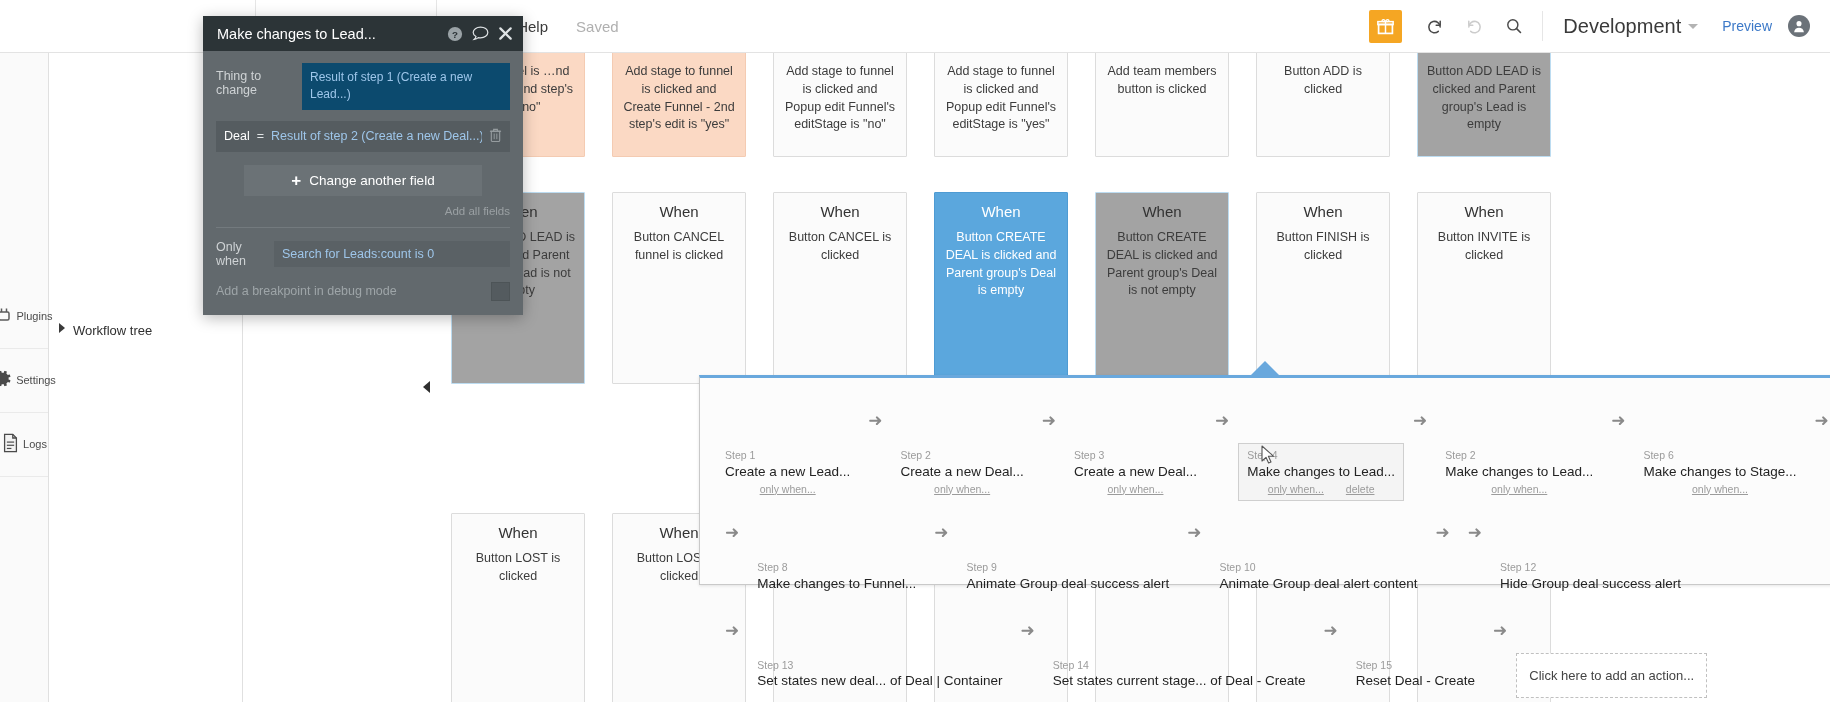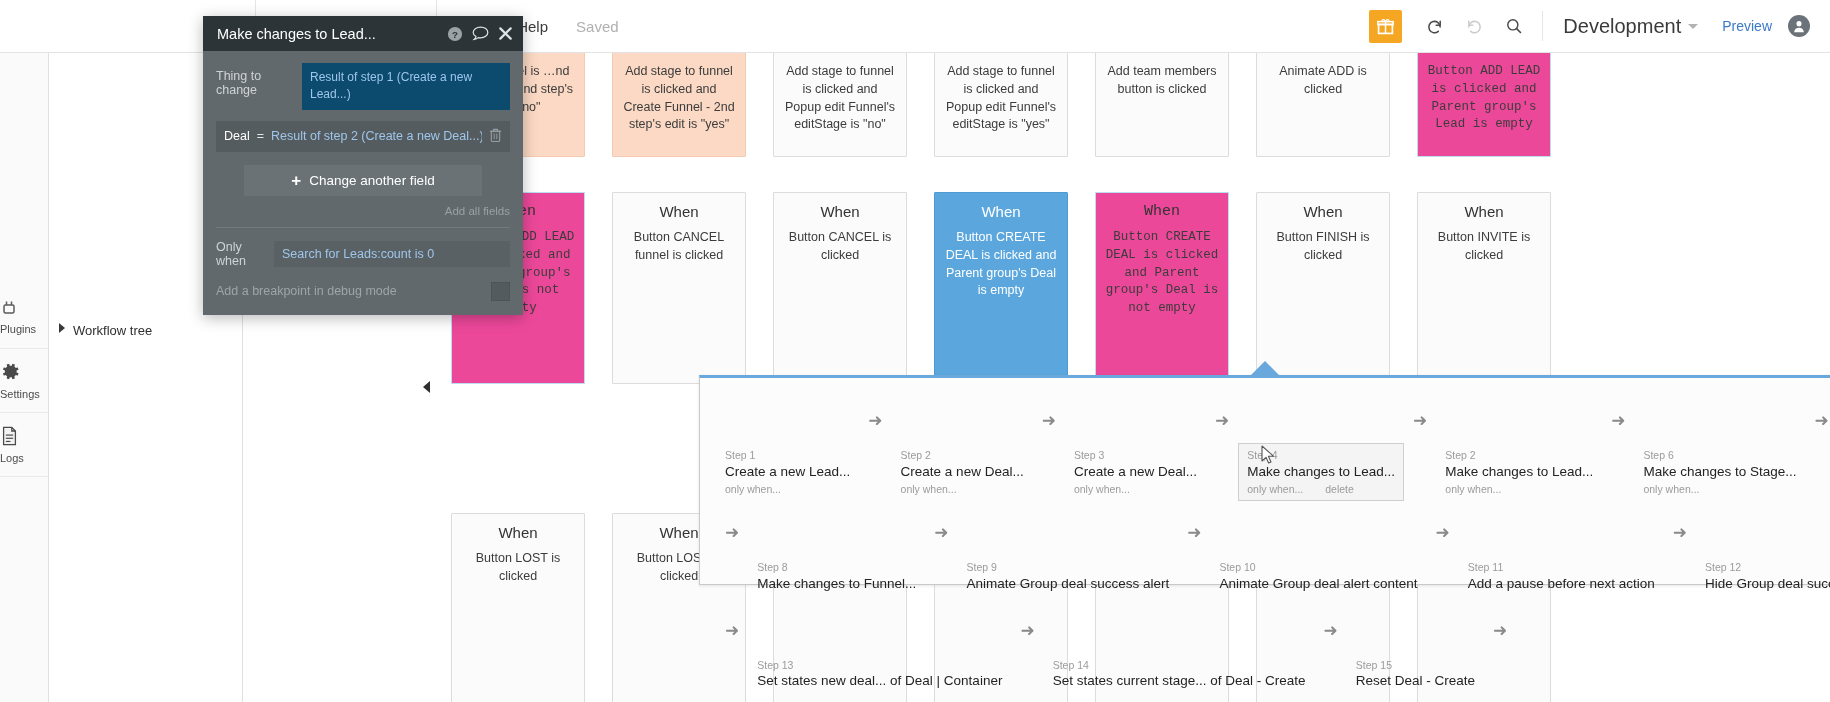--- a/index.html
+++ b/index.html
@@ -75,22 +75,22 @@
 
   
   .leftrail {
     position: absolute; left: 0; top: 53px;
     width: 49px; height: 649px;
     background: #fafafa; border-right: 1px solid #e0e0e0;
     box-sizing: border-box; z-index: 8;
   }
   .rail-item {
     width: 48px; height: 63px;
-    display: flex; flex-direction: column;
-    justify-content: center;
+    display: flex; flex-direction: row;
+    align-items: center; justify-content: center;
     gap: 3px;
     border-bottom: 1px solid #eaeaea;
     cursor: pointer; color: #5b5b5b;
   }
   .rail-label { font-size: 11px; color: #4c4c4c; line-height: 1; }
 
   
   .treepanel {
     position: absolute; left: 49px; top: 53px;
     width: 194px; height: 649px;
@@ -138,21 +138,21 @@
     border: 1px solid #dcdcdc;
     background: #fbfbfb;
     box-sizing: border-box;
     padding: 10px 9px 8px 9px;
     text-align: center;
     cursor: pointer;
     border-radius: 1px;
   }
   .evcard.tall { min-height: 192px; }
   .evcard.peach { background: #fbd9c4; border-color: #f4cbb2; }
-  .evcard.lightblue { background: #ec4899; border-color: #bcdcf1; font-family: Liberation Mono, monospace; }
+  .evcard.lightblue { background: #a3a3a3; border-color: #bcdcf1; }
   .evcard.blue { background: #5ba7dd; border-color: #4e9bd3; }
   .evcard.blue .ev-when, .evcard.blue .ev-body { color: #ffffff; }
   .ev-when { font-size: 15px; color: #333333; margin-bottom: 8px; line-height: 1.2; }
   .ev-body { font-size: 12.5px; color: #3c3c3c; line-height: 1.42; }
 
   
   .stepspanel {
     position: absolute;
     left: 456px; top: 322px;
     width: 1160px; height: 210px;
@@ -199,22 +199,22 @@
     background: #f4f4f4;
   }
   .stepbox.dashed {
     border: 1px dashed #c0c0c0;
     background: #ffffff;
     padding: 14px 12px;
   }
   .st-num { font-size: 10.5px; color: #9b9b9b; line-height: 1.3; }
   .st-title { font-size: 13.5px; color: #232323; line-height: 1.4; white-space: nowrap; }
   .st-foot {
-    display: flex; justify-content: flex-start; gap: 22px;
-    font-size: 10.5px; color: #9b9b9b; line-height: 1.4;
+    display: flex; justify-content: center; gap: 22px;
+    font-size: 10.5px; color: #9b9b9b; line-height: 1.4; text-decoration: underline;
   }
   .st-del { color: #9b9b9b; }
   .st-add { font-size: 13px; color: #444444; white-space: nowrap; }
 
   .cursor-arrow { position: absolute; left: 1018px; top: 392px; z-index: 14; }
 
   
   .modal {
     position: absolute; left: 203px; top: 16px;
     width: 320px; z-index: 40;
@@ -400,21 +400,21 @@
         <div class="evcard ">
           <div class="ev-body">Add stage to funnel is clicked and Popup edit Funnel's editStage is "no"</div>
         </div>
         <div class="evcard ">
           <div class="ev-body">Add stage to funnel is clicked and Popup edit Funnel's editStage is "yes"</div>
         </div>
         <div class="evcard ">
           <div class="ev-body">Add team members button is clicked</div>
         </div>
         <div class="evcard ">
-          <div class="ev-body">Animate ADD is clicked</div>
+          <div class="ev-body">Button ADD is clicked</div>
         </div>
         <div class="evcard lightblue">
           <div class="ev-body">Button ADD LEAD is clicked and Parent group's Lead is empty</div>
         </div>
       </div>
 
     <div class="card-row" id="row2" style="left:208px; top:139px;">
         <div class="evcard lightblue tall">
           <div class="ev-when">When</div>
           <div class="ev-body">Button ADD LEAD is clicked and Parent group's Lead is not empty</div>
@@ -541,24 +541,20 @@
           <div class="stepbox">
             <div class="st-num">Step 9</div>
             <div class="st-title">Animate Group deal success alert</div>
           </div>
           <div class="arrow">➜</div>
           <div class="stepbox">
             <div class="st-num">Step 10</div>
             <div class="st-title">Animate Group deal alert content</div>
           </div>
           <div class="arrow">➜</div>
-          <div class="stepbox">
-            <div class="st-num">Step 11</div>
-            <div class="st-title">Add a pause before next action</div>
-          </div>
           <div class="arrow">➜</div>
           <div class="stepbox">
             <div class="st-num">Step 12</div>
             <div class="st-title">Hide Group deal success alert</div>
           </div>
         </div>
         <div class="steprow r3">
           <div class="arrow">➜</div>
           <div class="stepbox">
             <div class="st-num">Step 13</div>
@@ -568,20 +564,23 @@
           <div class="stepbox">
             <div class="st-num">Step 14</div>
             <div class="st-title">Set states current stage... of Deal - Create</div>
           </div>
           <div class="arrow">➜</div>
           <div class="stepbox">
             <div class="st-num">Step 15</div>
             <div class="st-title">Reset Deal - Create</div>
           </div>
           <div class="arrow">➜</div>
+          <div class="stepbox dashed">
+            <div class="st-add">Click here to add an action...</div>
+          </div>
         </div>
       </div>
 
     <div class="cursor-arrow">
       <svg width="15" height="20" viewBox="0 0 15 20">
         <path d="M1 1 L1 16 L5 12.3 L7.6 18 L10 17 L7.4 11.3 L12.6 11.3 Z" fill="#ffffff" stroke="#555555" stroke-width="1.1" stroke-linejoin="round"></path>
       </svg>
     </div>
   </div>
 

